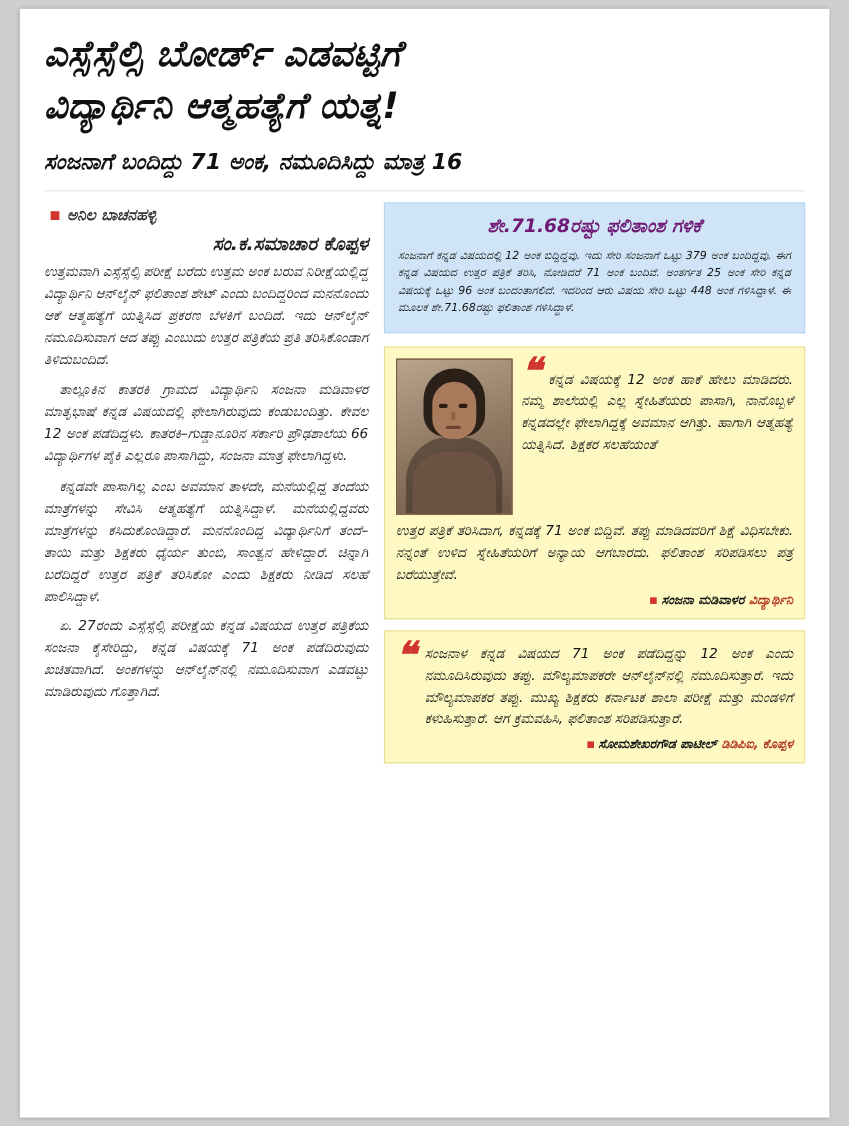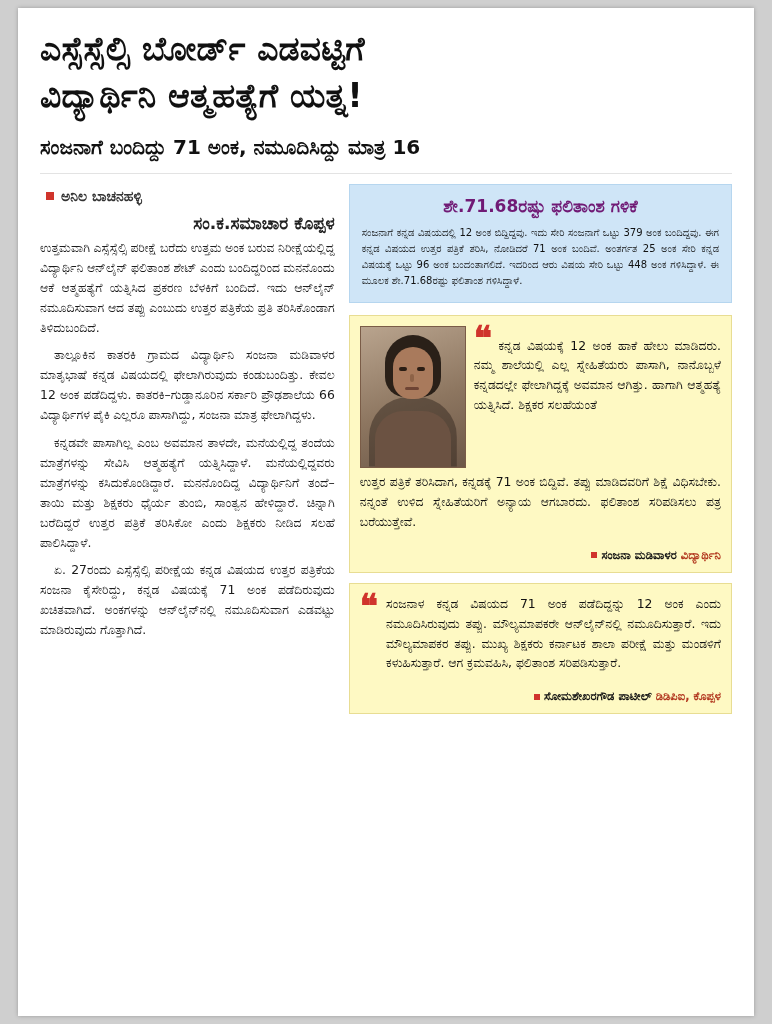--- a/index.html
+++ b/index.html
@@ -9,20 +9,21 @@
     font-family:"DejaVu Sans", sans-serif;
     overflow:hidden;
   }
   .page{
     position:absolute;
     left:18px; top:8px;
     width:736px; height:1008px;
     background:#ffffff;
     box-shadow:0 0 4px rgba(0,0,0,.25);
     overflow:hidden;
+    font-style:italic;
   }
   
   .headline{
     margin:18px 22px 0 22px;
     font-family:"DejaVu Sans", sans-serif;
     font-weight:bold;
     font-size:33px;
     line-height:1.42;
     color:#111;
     letter-spacing:.2px;
@@ -141,21 +142,21 @@
     font-family:"DejaVu Serif", serif;
   }
   .qtext{
     font-size:12.4px;line-height:1.6;text-align:justify;color:#111;
   }
   .q-body{ font-size:12.4px;line-height:1.62;text-align:justify;color:#111;margin-top:4px;}
   .attrib{
     text-align:right;
     font-size:11.5px;
     font-weight:bold;
-    margin-top:16px;
+    margin-top:6px;
     color:#111;
   }
   .attrib .sq{
     display:inline-block;width:6px;height:6px;background:#d0342c;margin-right:4px;vertical-align:middle;
   }
   .attrib .role{ color:#b2381f;font-weight:bold;margin-left:4px;}
   .q2-row{ display:flex; gap:8px; }
 </style>
 </head>
 <body>

